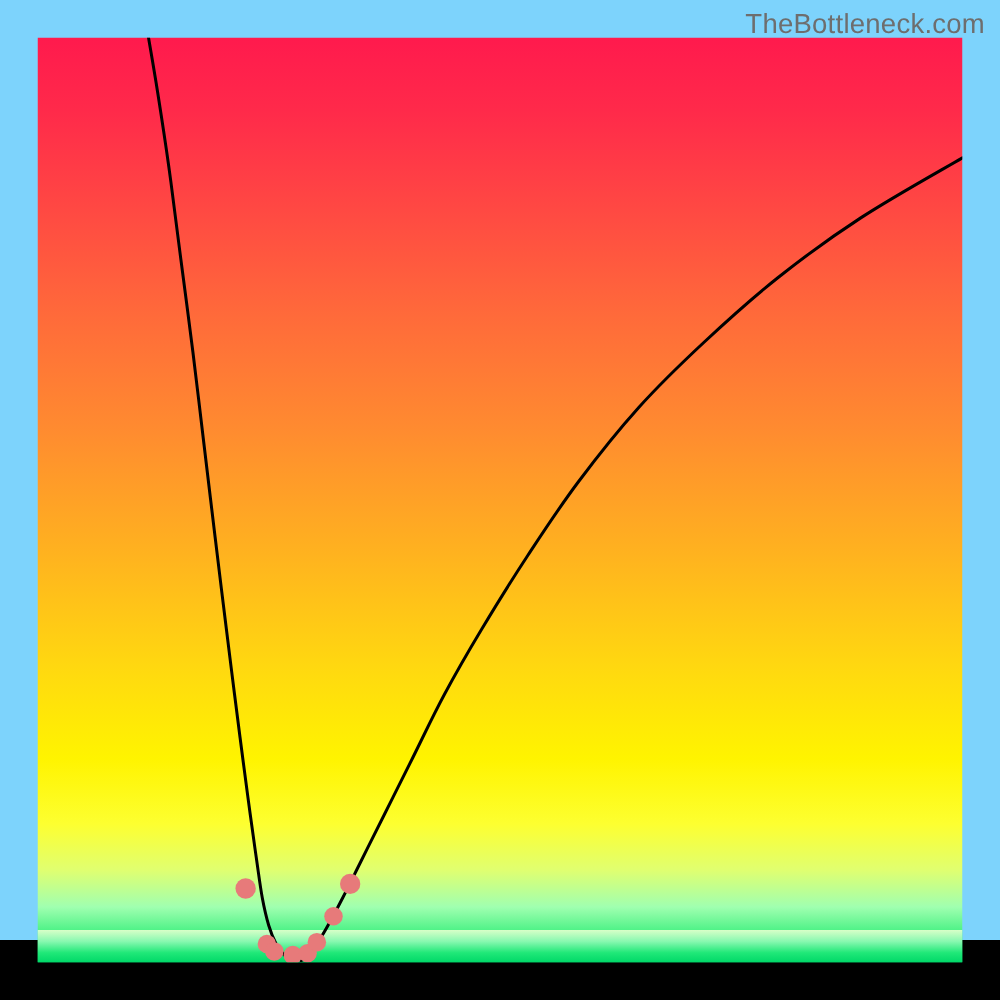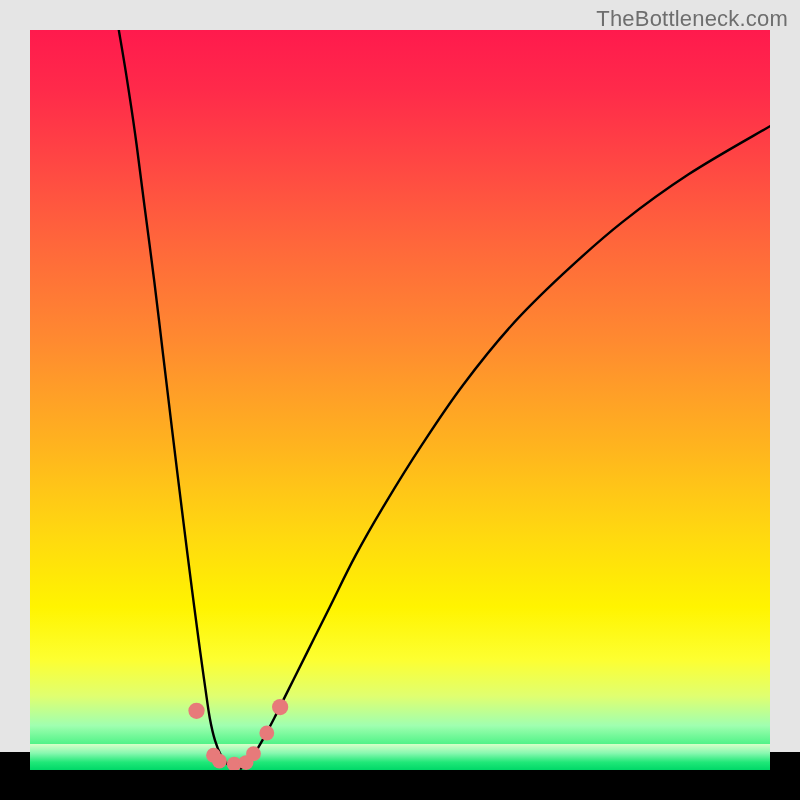--- a/index.html
+++ b/index.html
@@ -10,21 +10,21 @@
     overflow: hidden;
     background: #000;
     font-family: Arial, Helvetica, sans-serif;
   }
   .frame {
     position: absolute;
     left: 0;
     top: 0;
     width: 800px;
     height: 752px;
-    background: #e5e5e5;
+    background: #7dd3fc;
   }
   .plot {
     position: absolute;
     left: 30px;
     top: 30px;
     width: 740px;
     height: 740px;
     overflow: hidden;
   }
   .gradient {

